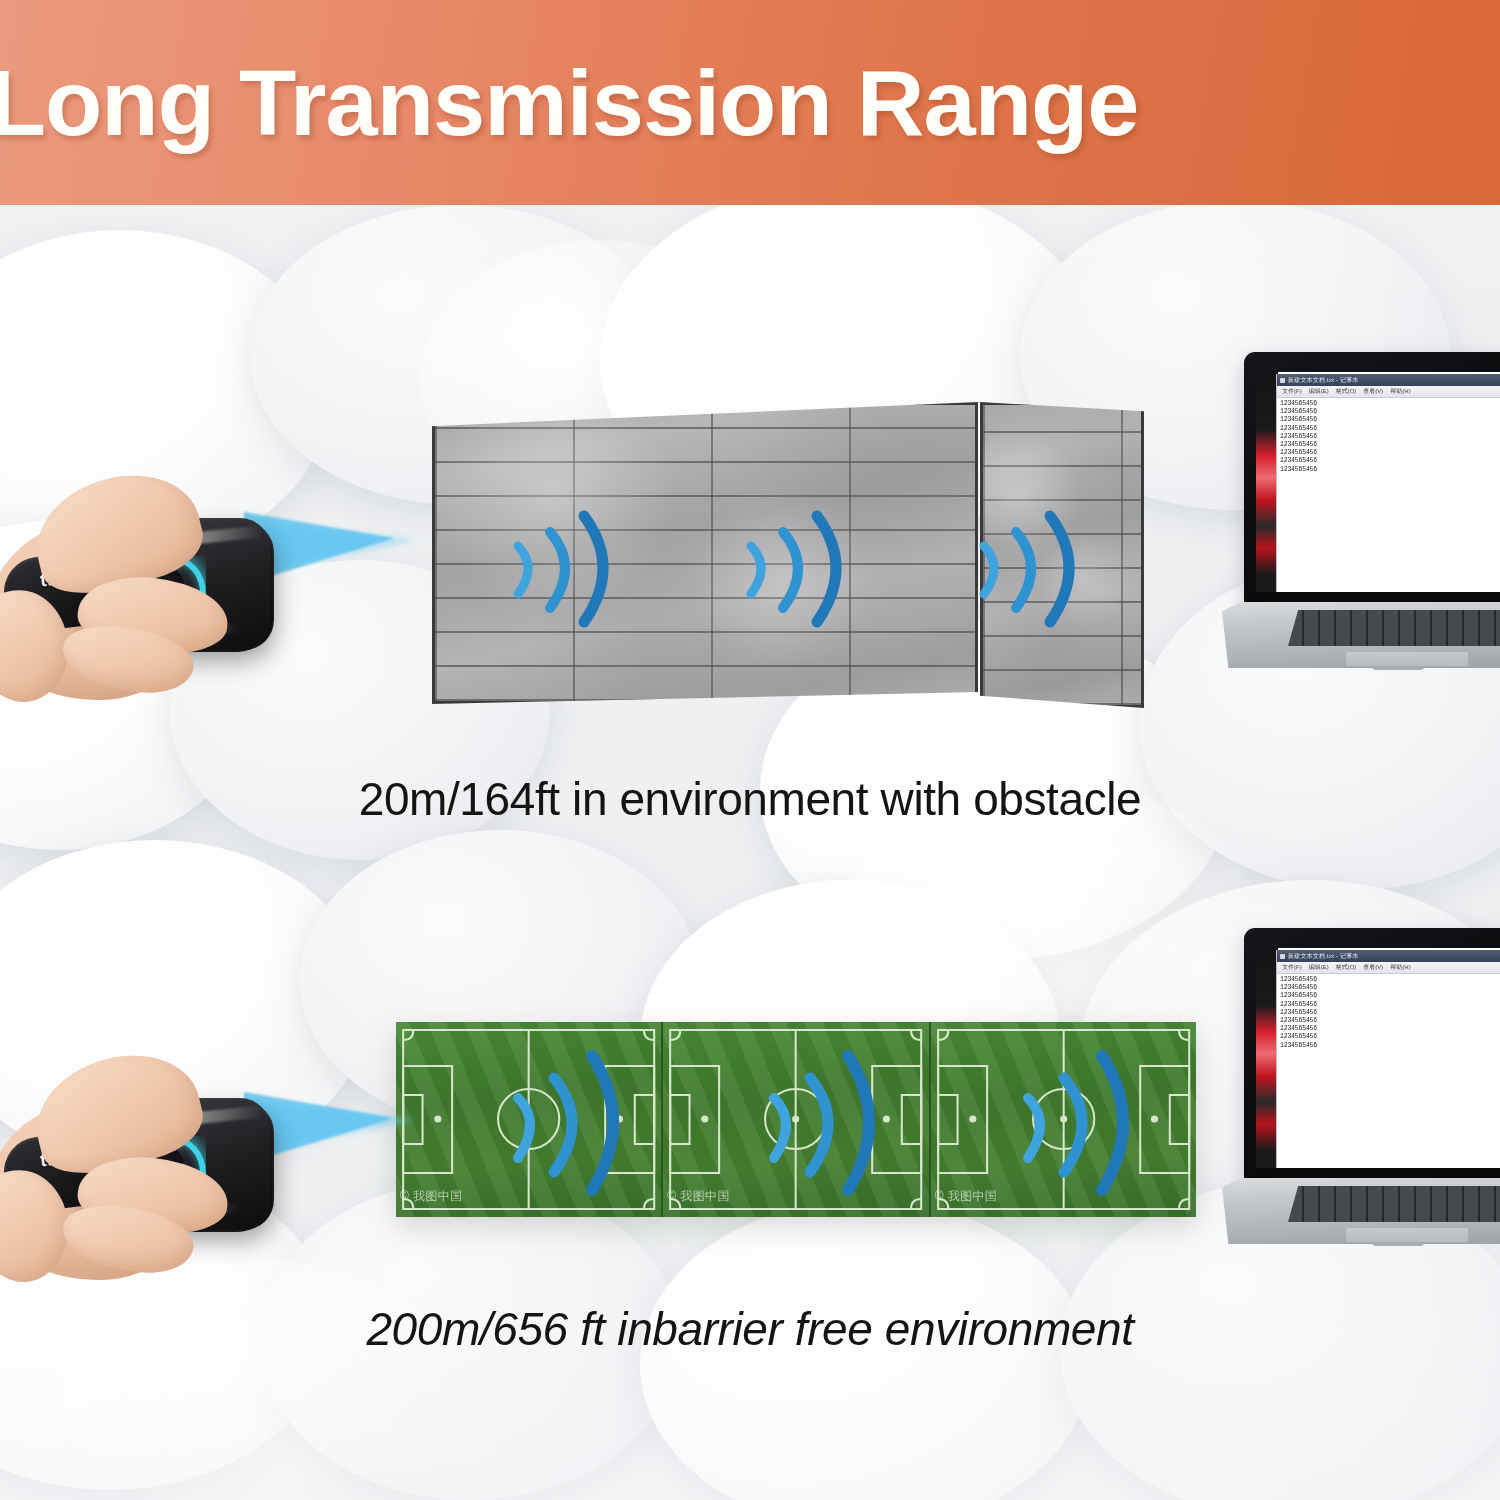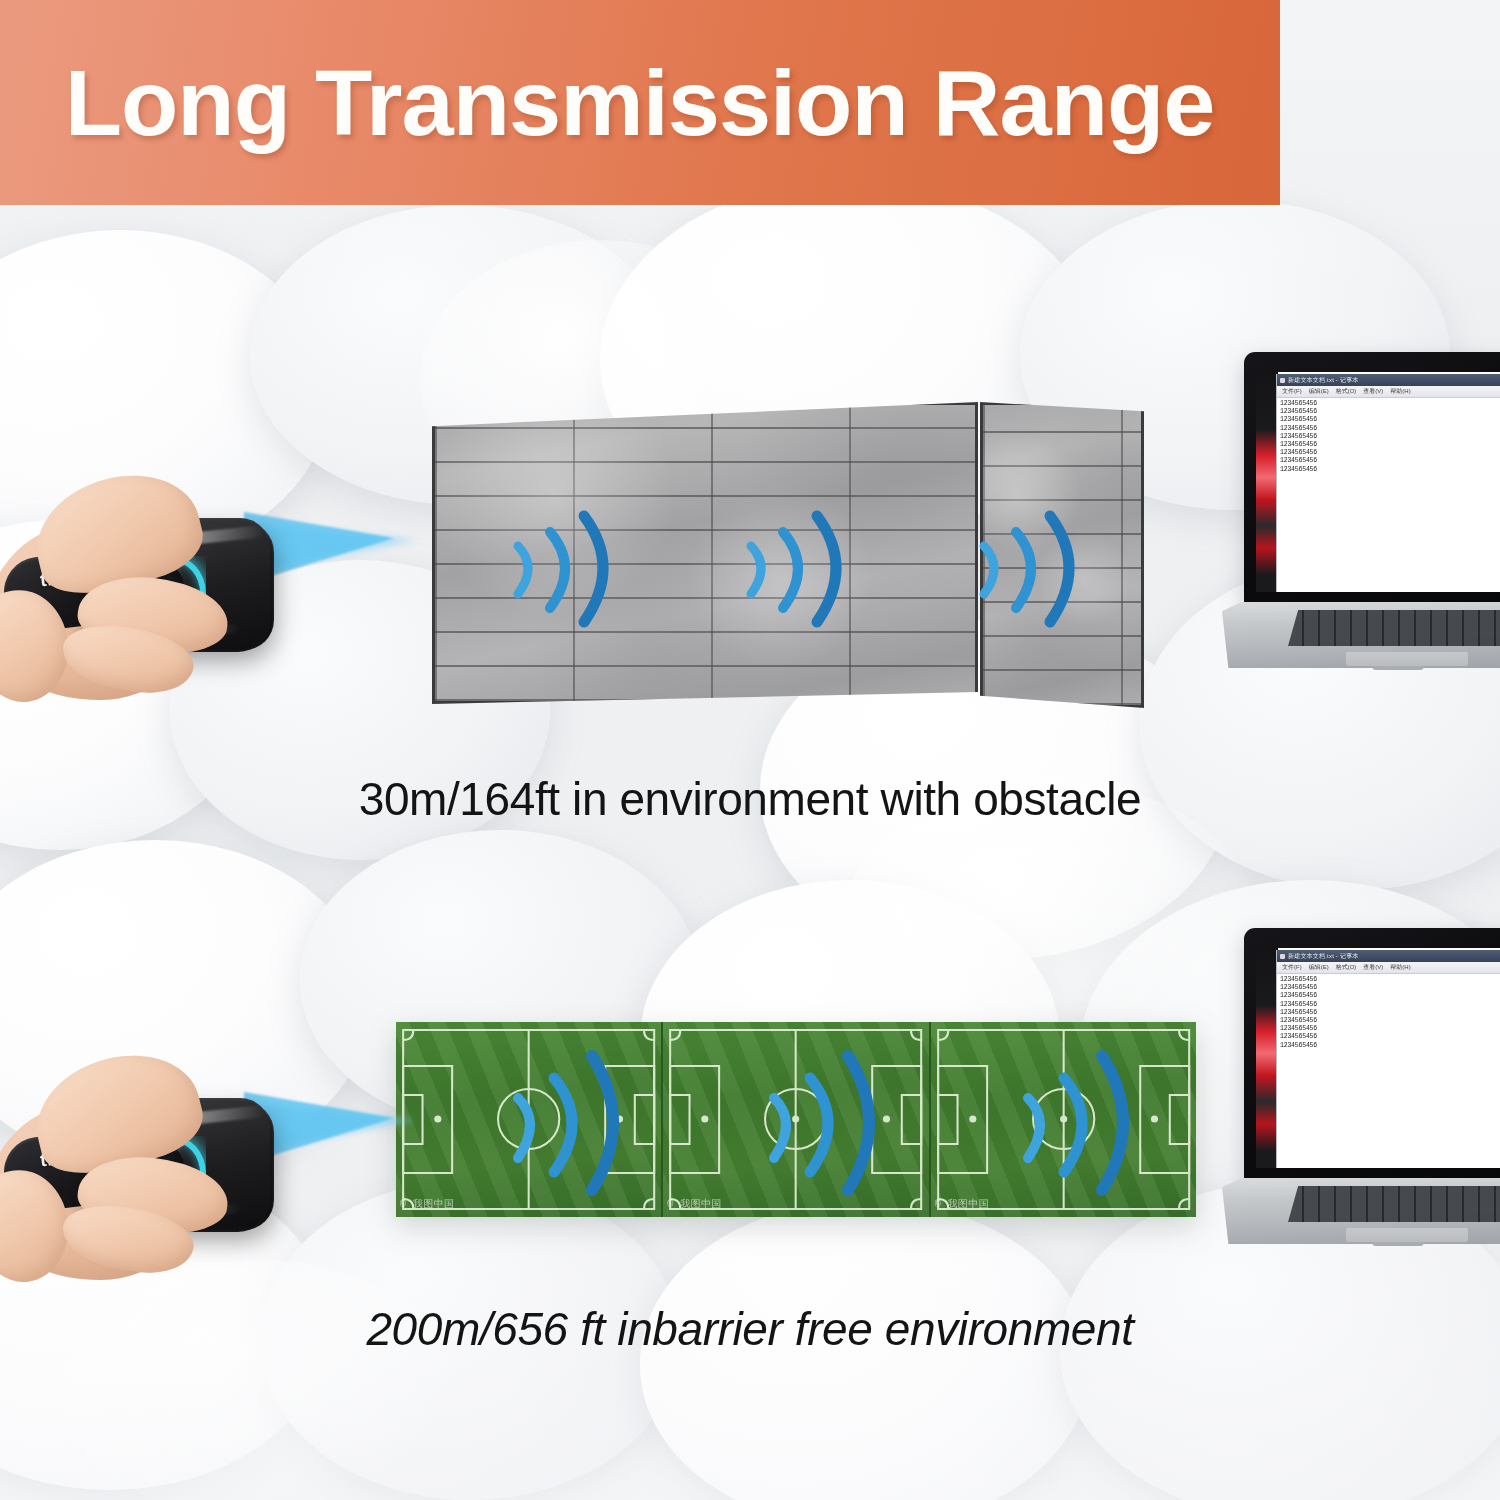--- a/index.html
+++ b/index.html
@@ -26,23 +26,23 @@
     position:absolute;border-radius:50%;
     background:radial-gradient(ellipse at 40% 35%,rgba(255,255,255,.95),rgba(255,255,255,0) 72%);
   }
   #bg .vignette{
     position:absolute;inset:0;
     background:linear-gradient(180deg,rgba(255,255,255,.30),rgba(255,255,255,0) 22%,rgba(255,255,255,0) 78%,rgba(250,250,252,.5));
   }
 
   
   #banner{
-    position:absolute;left:0;top:0;width:1280px;height:205px;
+    position:absolute;left:0;top:0;width:1500px;height:205px;
     background:linear-gradient(100deg,#eb9a7f 0%,#e88a6a 26%,#e0764c 60%,#d8673a 100%);
-    display:flex;align-items:center;justify-content:center;
+    display:flex;align-items:center;justify-content:flex-start;
     overflow:hidden;
   }
   #banner-title{
     font-size:92px;font-weight:bold;color:#fffdfa;
     letter-spacing:-1px;line-height:1;
     text-shadow:3px 4px 5px rgba(130,55,25,.28);
     transform:scaleX(1.02);
     white-space:nowrap;
     font-family:"Liberation Sans","DejaVu Sans",sans-serif;
   }
@@ -181,23 +181,23 @@
     position:relative;flex:1;
     background:
       repeating-linear-gradient(68deg,rgba(255,255,255,.055) 0px,rgba(255,255,255,.055) 17px,rgba(0,0,0,.045) 17px,rgba(0,0,0,.045) 34px),
       linear-gradient(175deg,#4b8a37 0%,#3f7a2d 38%,#457f31 70%,#37702a 100%);
     border-right:2px solid #28571f;
     overflow:hidden;
   }
   .pitch:last-child{border-right:none;}
   .pitch svg{position:absolute;inset:0;width:100%;height:100%;}
   .pitch-wm{
-    position:absolute;left:4px;bottom:6px;
-    font-size:10px;color:rgba(255,255,255,.62);letter-spacing:.4px;
-    font-family:Liberation Mono, monospace;
+    position:absolute;left:4px;bottom:12px;
+    font-size:12px;color:rgba(255,255,255,.62);letter-spacing:.4px;
+    font-family:Liberation Sans, sans-serif;
     white-space:nowrap;
   }
 
   
   .laptop{position:absolute;width:320px;height:330px;}
   #laptop-top{left:1222px;top:352px;}
   #laptop-bottom{left:1222px;top:928px;}
 
   .lid{
     position:absolute;left:22px;top:0;width:300px;height:252px;
@@ -320,21 +320,21 @@
     </div>
     <div class="signal" style="left:538px;top:100px;">
       <svg width="120" height="130" viewBox="0 0 120 130">
         <path d="M14 44 Q34 65 14 92" stroke="#3fa3dd" stroke-width="9" stroke-linecap="round" fill="none"></path>
         <path d="M46 30 Q76 65 46 106" stroke="#2f92d1" stroke-width="10" stroke-linecap="round" fill="none"></path>
         <path d="M80 14 Q118 65 80 120" stroke="#2178b8" stroke-width="11" stroke-linecap="round" fill="none"></path>
       </svg>
     </div>
   </div>
 
-  <div class="caption" id="caption-top">30m/164ft in environment with obstacle</div>
+  <div class="caption" id="caption-top">20m/164ft in environment with obstacle</div>
 
   <div id="fields">
     <div class="pitch">
       <svg viewBox="0 0 260 195" preserveAspectRatio="none">
         <g stroke="#e4f0d8" stroke-width="2" fill="none" opacity="0.92">
           <rect x="7" y="8" width="246" height="179"></rect>
           <line x1="130" y1="8" x2="130" y2="187"></line>
           <circle cx="130" cy="97" r="30"></circle>
           <circle cx="130" cy="97" r="2.5" fill="#e4f0d8"></circle>
           <rect x="7" y="44" width="48" height="107"></rect>

